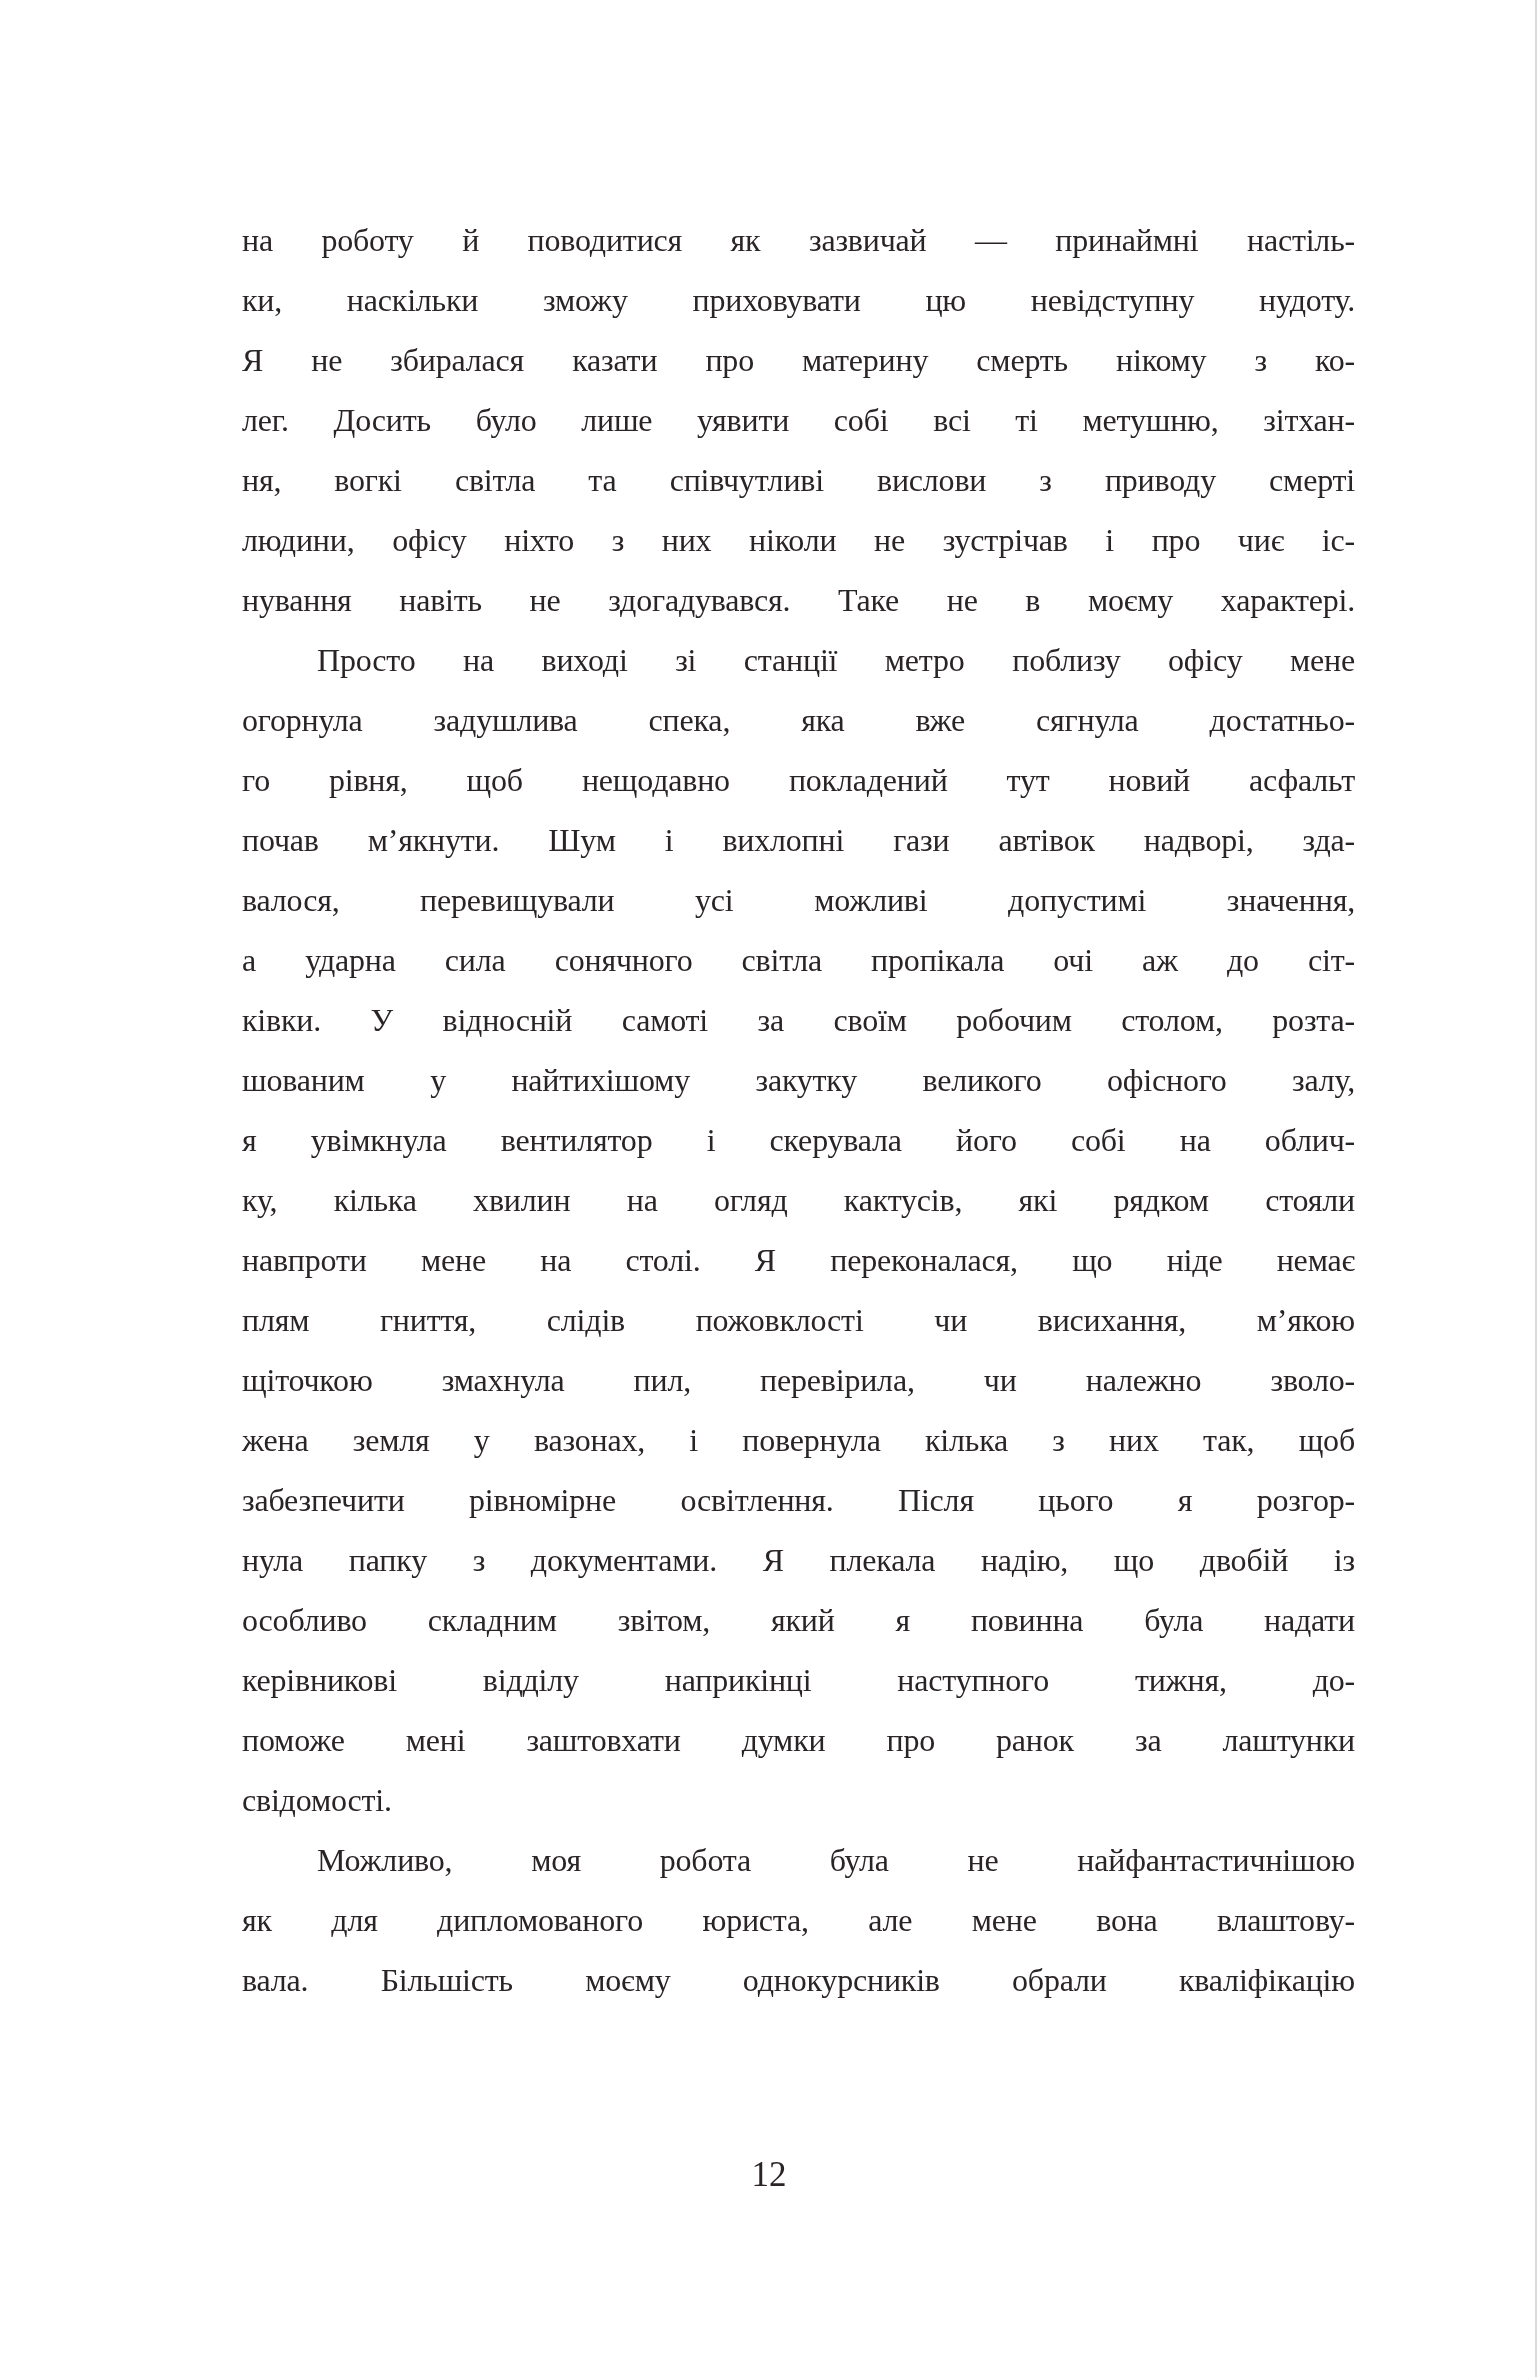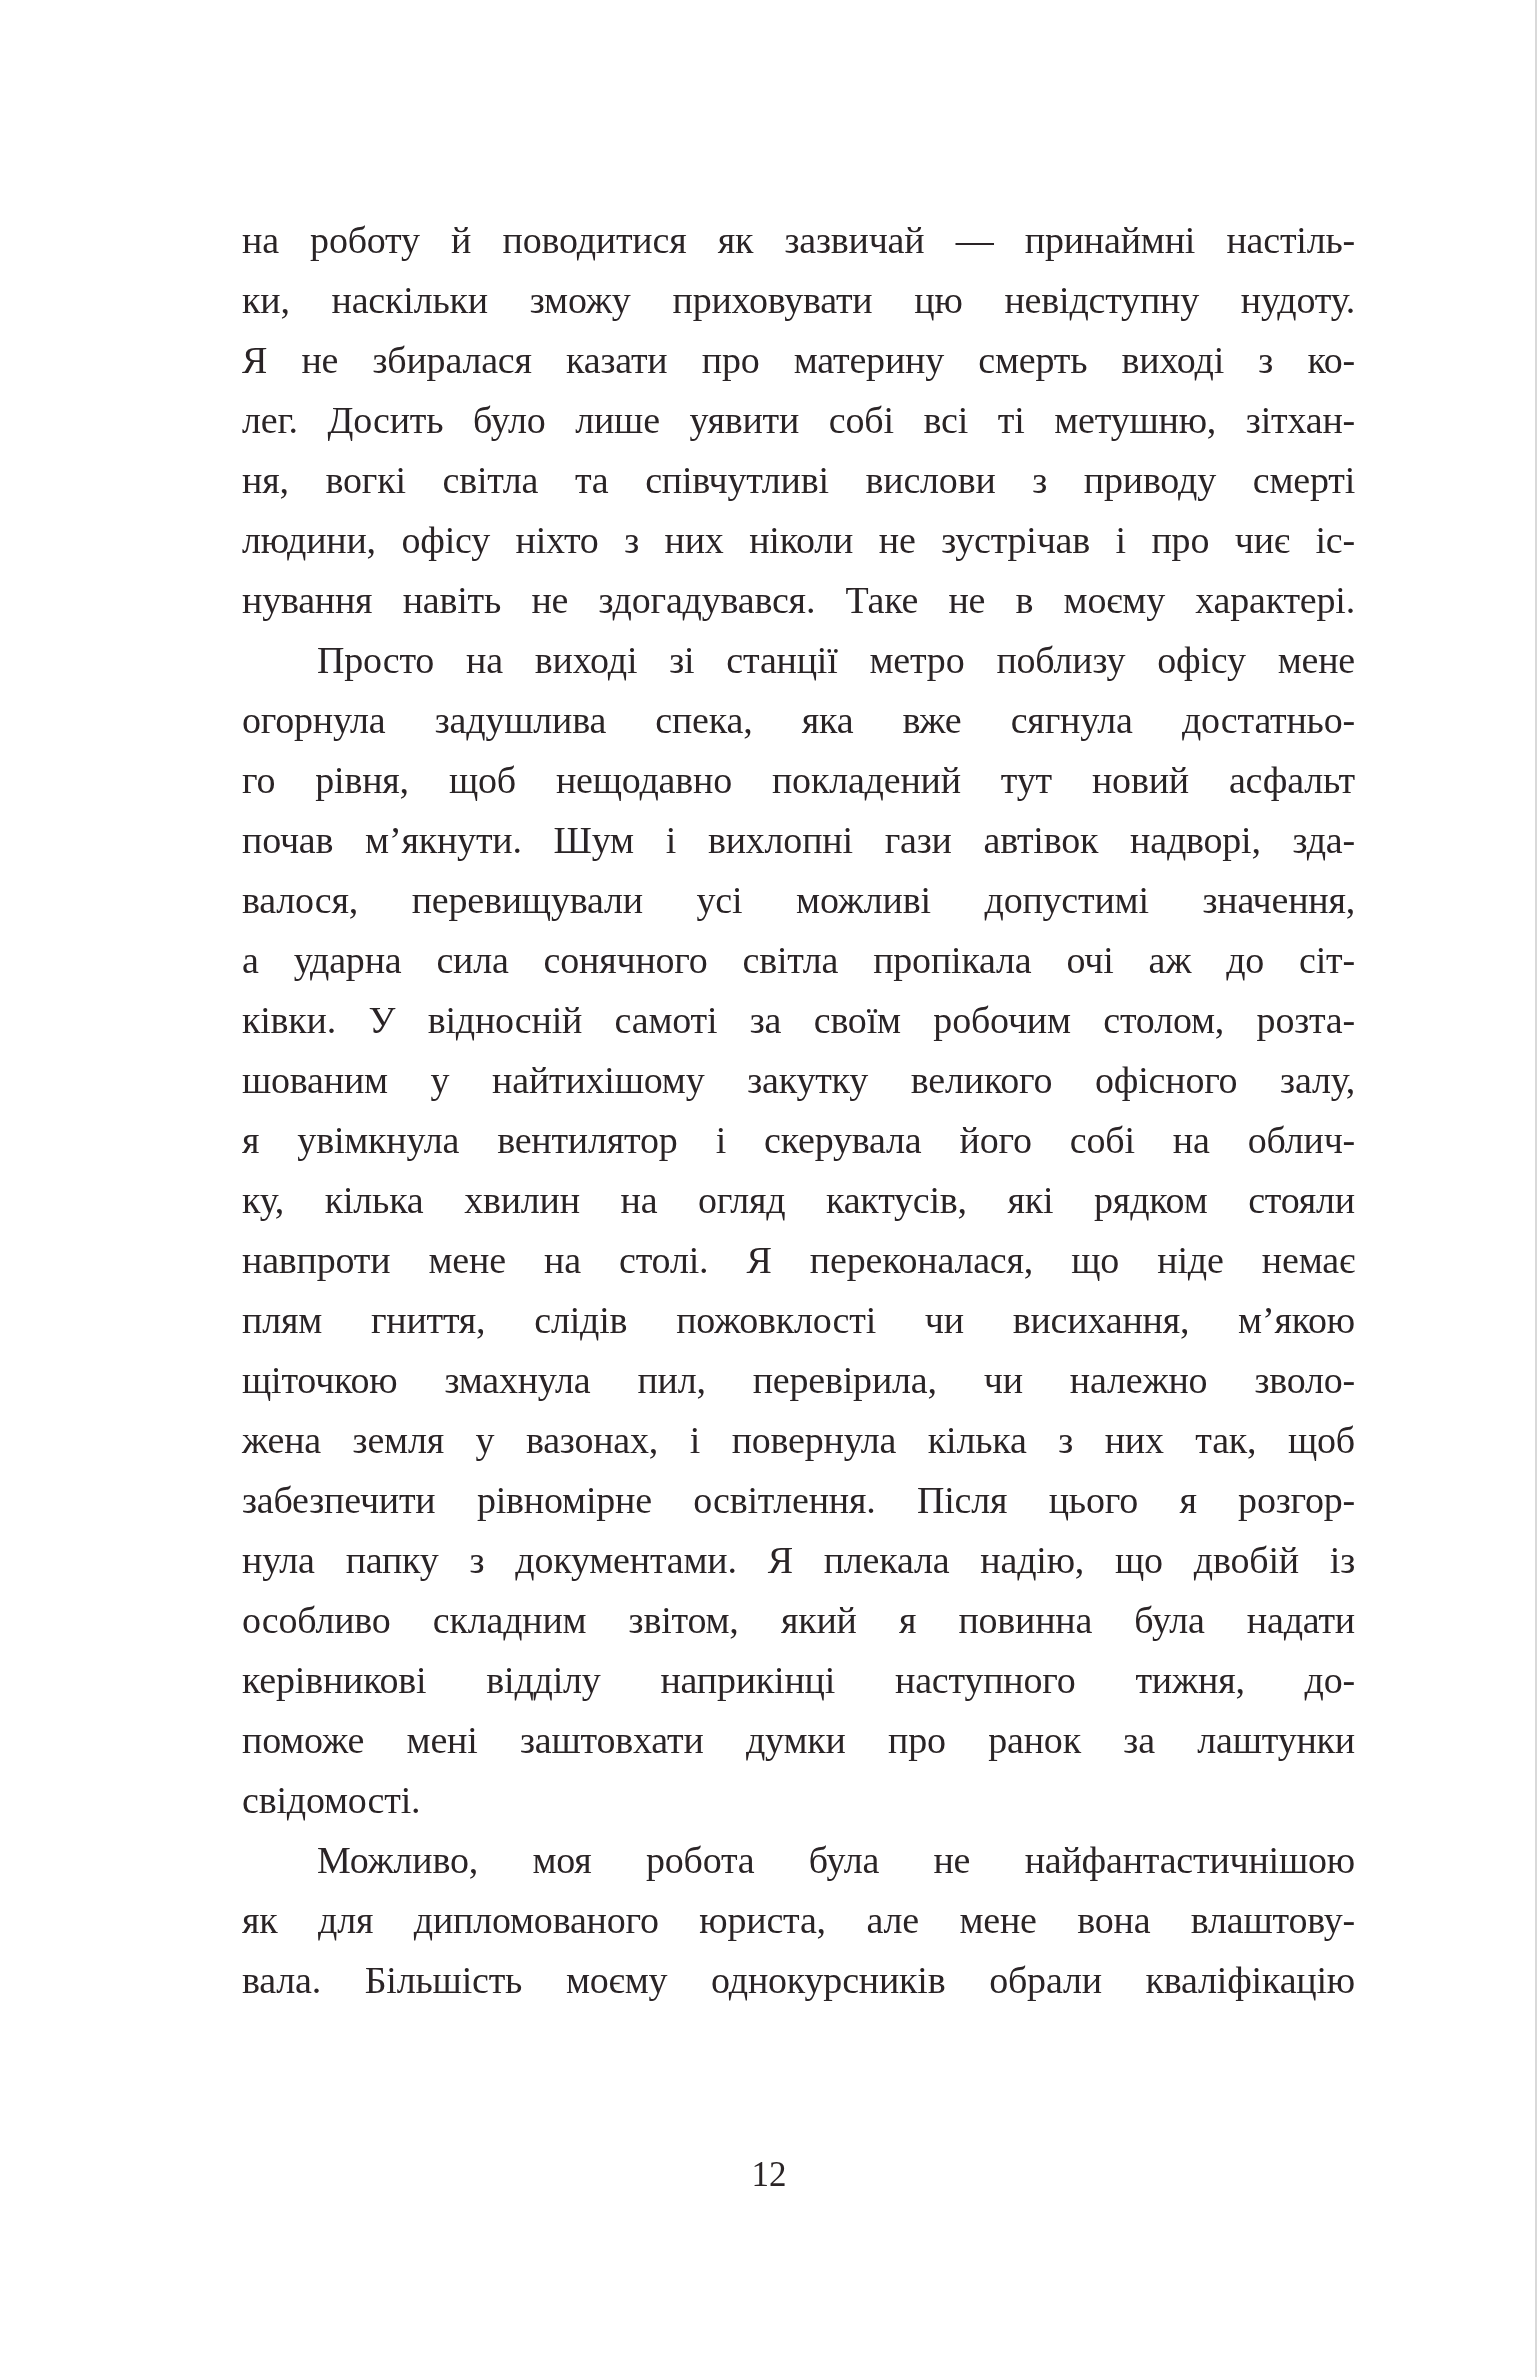--- a/index.html
+++ b/index.html
@@ -20,21 +20,21 @@
       height: 2377px;
       background: #ffffff;
       border-right: 3.2px solid #d9d9d9;
     }
     .text-block {
       position: absolute;
       left: 242px;
       top: 210px;
       width: 1113px;
       font-family: "Liberation Serif", "DejaVu Serif", serif;
-      font-size: 38px;
+      font-size: 32px;
       line-height: 60px;
       color: #2a2426;
       letter-spacing: -0.2px;
     }
     .line {
       display: block;
       white-space: nowrap;
       text-align: justify;
       text-align-last: justify;
       height: 60px;
@@ -59,21 +59,21 @@
   </style>
 </head>
 <body>
 
 <div class="page">
   <div class="text-block">
 
     <div>
       <span class="line">на роботу й поводитися як зазвичай — принаймні настіль-</span>
       <span class="line">ки, наскільки зможу приховувати цю невідступну нудоту.</span>
-      <span class="line">Я не збиралася казати про материну смерть виході з ко-</span>
+      <span class="line">Я не збиралася казати про материну смерть нікому з ко-</span>
       <span class="line">лег. Досить було лише уявити собі всі ті метушню, зітхан-</span>
       <span class="line">ня, вогкі світла та співчутливі вислови з приводу смерті</span>
       <span class="line">людини, офісу ніхто з них ніколи не зустрічав і про чиє іс-</span>
       <span class="line">нування навіть не здогадувався. Таке не в моєму характері.</span>
     </div>
 
     <div>
       <span class="line indent">Просто на виході зі станції метро поблизу офісу мене</span>
       <span class="line">огорнула задушлива спека, яка вже сягнула достатньо-</span>
       <span class="line">го рівня, щоб нещодавно покладений тут новий асфальт</span>

